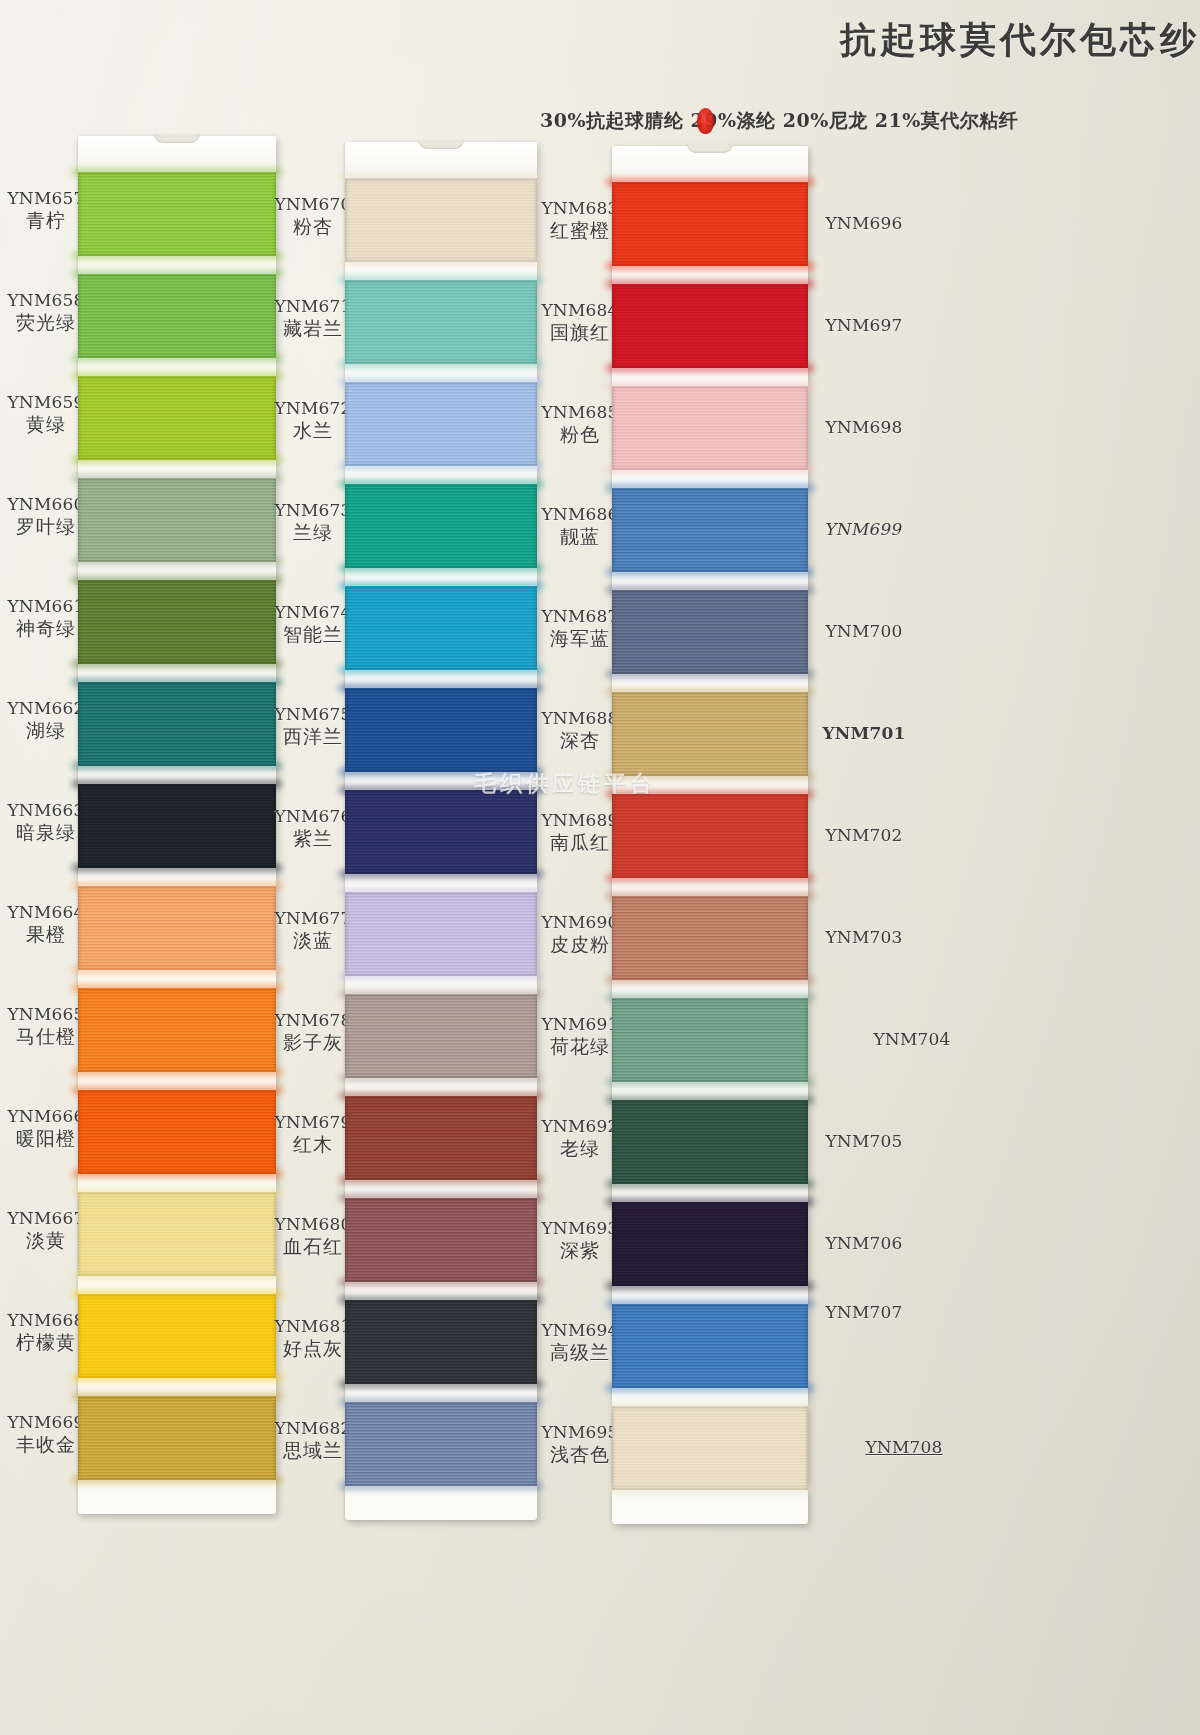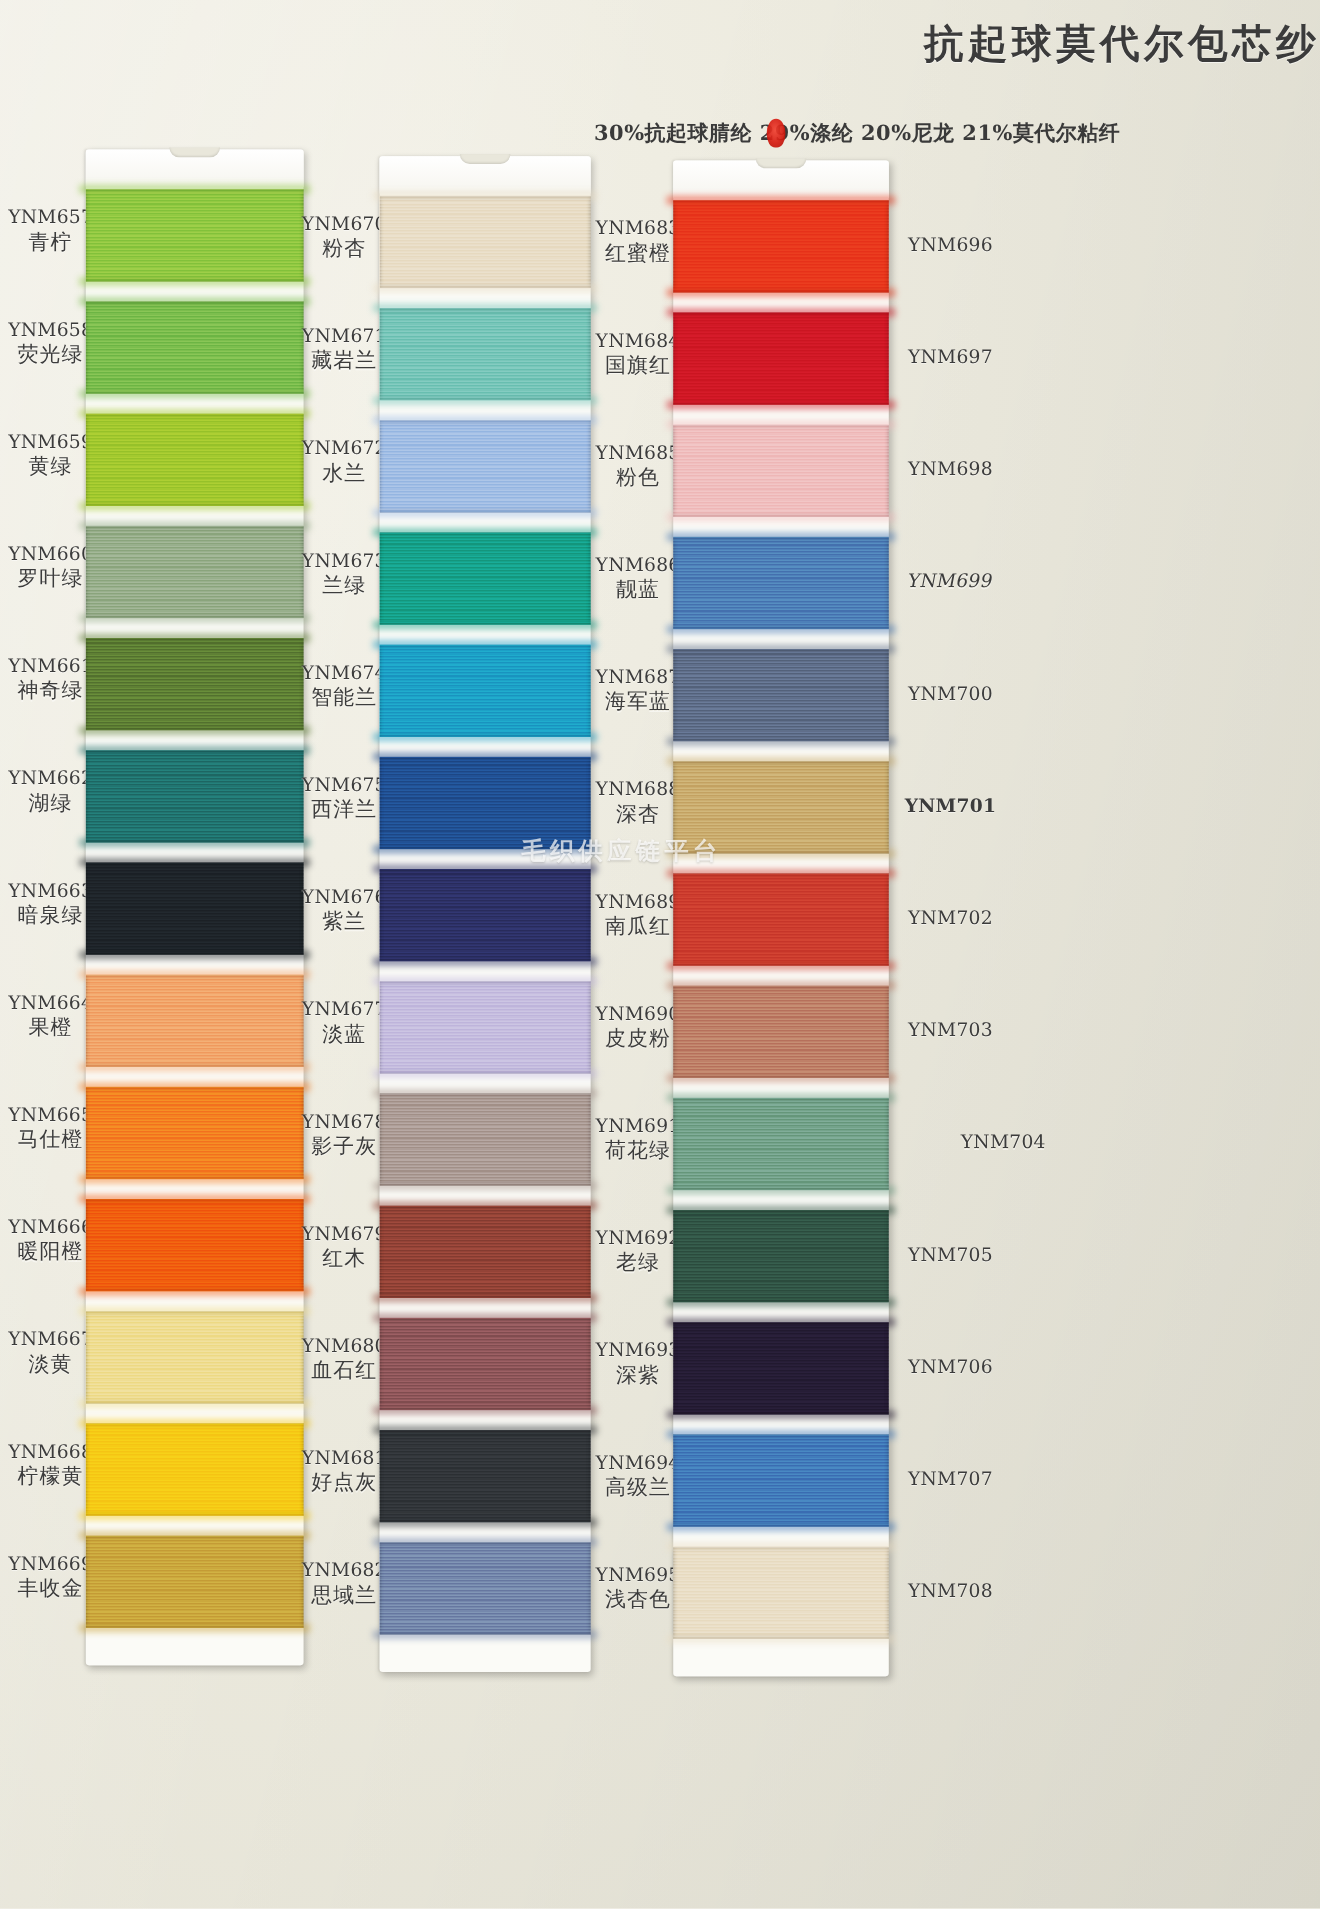--- a/index.html
+++ b/index.html
@@ -97,21 +97,21 @@
 
   
   #watermark{
     position:absolute;left:400px;top:745px;width:330px;
     text-align:center;pointer-events:none;
     color:rgba(255,255,255,.72);
     font-family:"DejaVu Sans","Liberation Sans",sans-serif;
     text-shadow:0 1px 2px rgba(0,0,0,.18);
   }
   #wm-main{font-size:46px;font-weight:700;letter-spacing:2px;line-height:1;}
-  #wm-sub{font-size:22px;font-weight:700;letter-spacing:4px;margin-top:14px;}
+  #wm-sub{font-size:22px;font-weight:700;letter-spacing:4px;margin-top:24px;}
 </style>
 </head>
 <body>
 
 <div id="paper"></div>
 
 <div id="title">抗起球莫代尔包芯纱</div>
 <div id="composition">30%抗起球腈纶  29%涤纶  20%尼龙  21%莫代尔粘纤</div>
 <div id="red-mark"></div>
 
@@ -404,28 +404,28 @@
       <span class="code">YNM693</span>
       <span class="cn">深紫</span>
     </div>
     <div class="label" style="left: 816px; top: 1233px;">
       <span class="code">YNM706</span>
     </div>
     <div class="label" style="left: 532px; top: 1320px;">
       <span class="code">YNM694</span>
       <span class="cn">高级兰</span>
     </div>
-    <div class="label" style="left: 816px; top: 1335px;">
+    <div class="label" style="left: 816px; top: 1302px;">
       <span class="code">YNM707</span>
     </div>
     <div class="label" style="left: 532px; top: 1422px;">
       <span class="code">YNM695</span>
       <span class="cn">浅杏色</span>
     </div>
-    <div class="label" style="left: 816px; top: 1437px;">
+    <div class="label" style="left: 856px; top: 1437px; text-decoration: underline;">
       <span class="code">YNM708</span>
     </div>
     <div class="card" style="left: 612px; top: 146px; width: 196px; height: 1378px;">
       <div class="notch"></div>
       <div class="swatch" title="YNM683" style="top: 36px; height: 84px; background: rgb(232, 53, 27);">
         <div class="fuzz" style="background: rgb(232, 53, 27);"></div>
         <div class="fuzz b" style="background: rgb(232, 53, 27);"></div>
       </div>
       <div class="swatch" title="YNM684" style="top: 138px; height: 84px; background: rgb(207, 23, 36);">
         <div class="fuzz" style="background: rgb(207, 23, 36);"></div>

